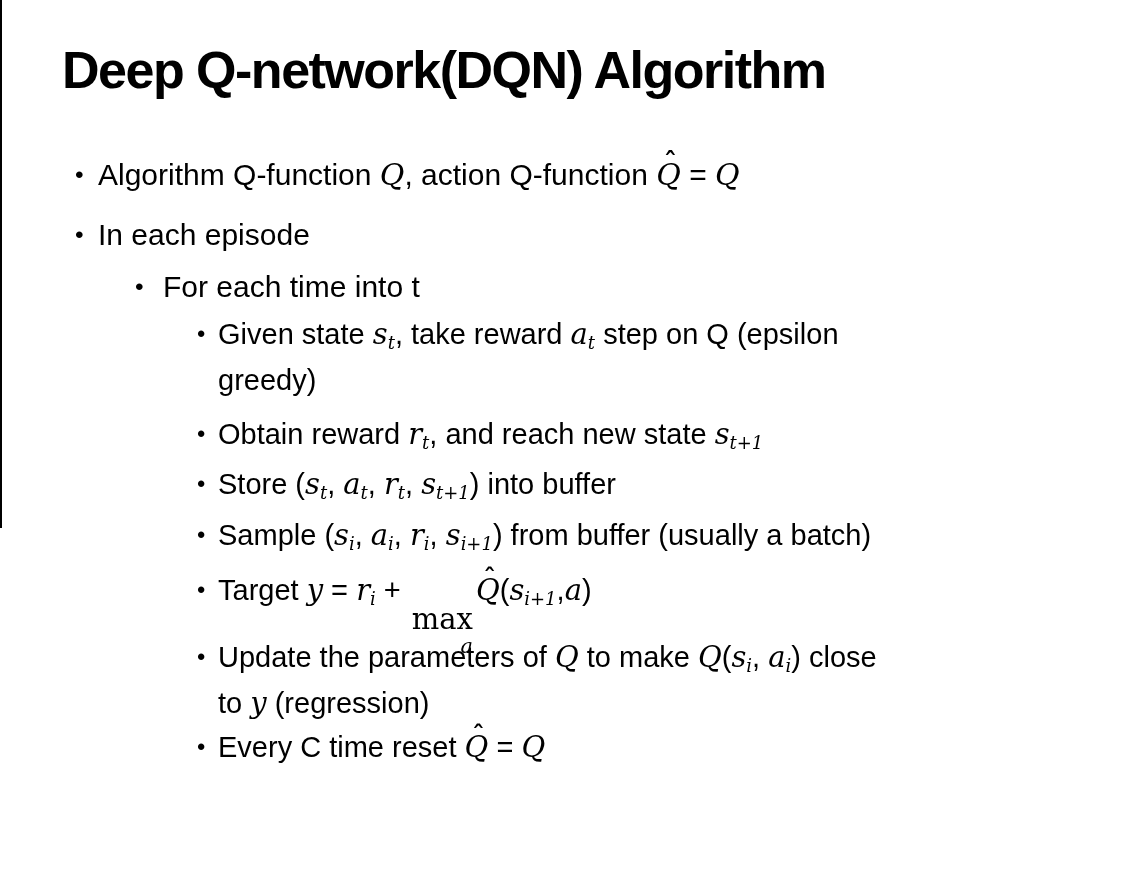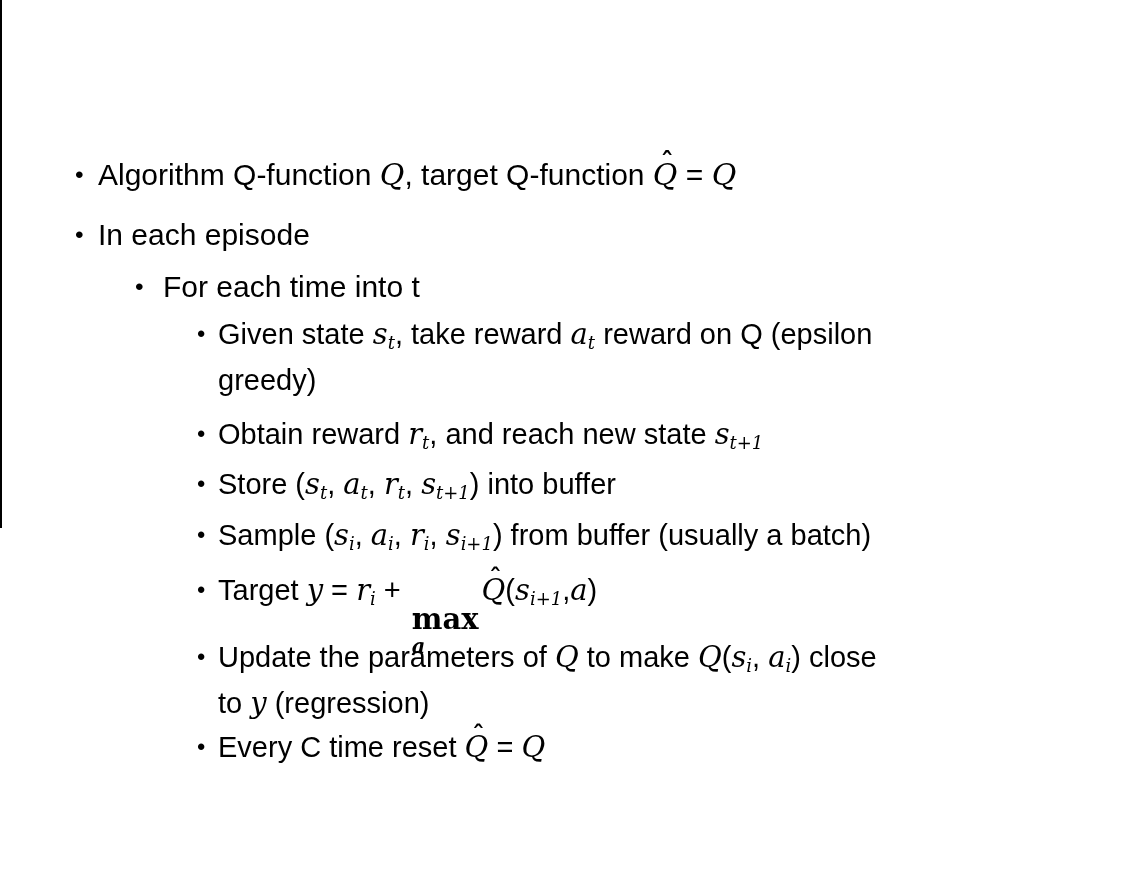--- a/index.html
+++ b/index.html
@@ -64,51 +64,51 @@
     left: 58%;
     transform: translateX(-50%);
     top: -0.40em;
     font-style: normal;
     font-size: 0.85em;
     font-weight: bold;
   }
   .maxu {
     display: inline-flex;
     flex-direction: column;
-    align-items: flex-start;
+    align-items: flex-end;
     line-height: 1;
     vertical-align: -1.0em;
     font-family: "DejaVu Serif", serif;
     margin: 8px 3px;
-    font-weight: bold;
   }
   .maxu .mt { font-style: normal; }
   .maxu .mu { font-style: italic; font-size: 0.72em; margin-top: 2px; }
 </style>
 </head>
 <body>
 
 <div class="slide">
   <div class="edge-bar"></div>
+  <h1 class="title">Deep Q-network(DQN) Algorithm</h1>
   <div id="bullets">
       <div class="row l1" style="top: 152px;">
         <span class="mk">•</span>
-        <span class="content"><span class="txt">Algorithm Q-function </span><span class="m">Q</span><span class="txt">, target Q-function </span><span class="hatw">Q<span class="hatm">ˆ</span></span><span class="txt"> = </span><span class="m">Q</span></span>
+        <span class="content"><span class="txt">Algorithm Q-function </span><span class="m">Q</span><span class="txt">, action Q-function </span><span class="hatw">Q<span class="hatm">ˆ</span></span><span class="txt"> = </span><span class="m">Q</span></span>
       </div>
       <div class="row l1" style="top: 212px;">
         <span class="mk">•</span>
         <span class="content"><span class="txt">In each episode</span></span>
       </div>
       <div class="row l2" style="top: 264px;">
         <span class="mk">•</span>
         <span class="content"><span class="txt">For each time into t</span></span>
       </div>
       <div class="row l3" style="top: 311px;">
         <span class="mk">•</span>
-        <span class="content"><span class="txt">Given state </span><span class="m">s<sub class="ssub">t</sub></span><span class="txt">, take reward </span><span class="m">a<sub class="ssub">t</sub></span><span class="txt"> reward on Q (epsilon</span><br><span class="txt">greedy)</span></span>
+        <span class="content"><span class="txt">Given state </span><span class="m">s<sub class="ssub">t</sub></span><span class="txt">, take reward </span><span class="m">a<sub class="ssub">t</sub></span><span class="txt"> step on Q (epsilon</span><br><span class="txt">greedy)</span></span>
       </div>
       <div class="row l3" style="top: 411px;">
         <span class="mk">•</span>
         <span class="content"><span class="txt">Obtain reward </span><span class="m">r<sub class="ssub">t</sub></span><span class="txt">, and reach new state </span><span class="m">s<sub class="ssub">t+1</sub></span></span>
       </div>
       <div class="row l3" style="top: 461px;">
         <span class="mk">•</span>
         <span class="content"><span class="txt">Store (</span><span class="m">s<sub class="ssub">t</sub></span><span class="txt">, </span><span class="m">a<sub class="ssub">t</sub></span><span class="txt">, </span><span class="m">r<sub class="ssub">t</sub></span><span class="txt">, </span><span class="m">s<sub class="ssub">t+1</sub></span><span class="txt">) into buffer</span></span>
       </div>
       <div class="row l3" style="top: 512px;">

